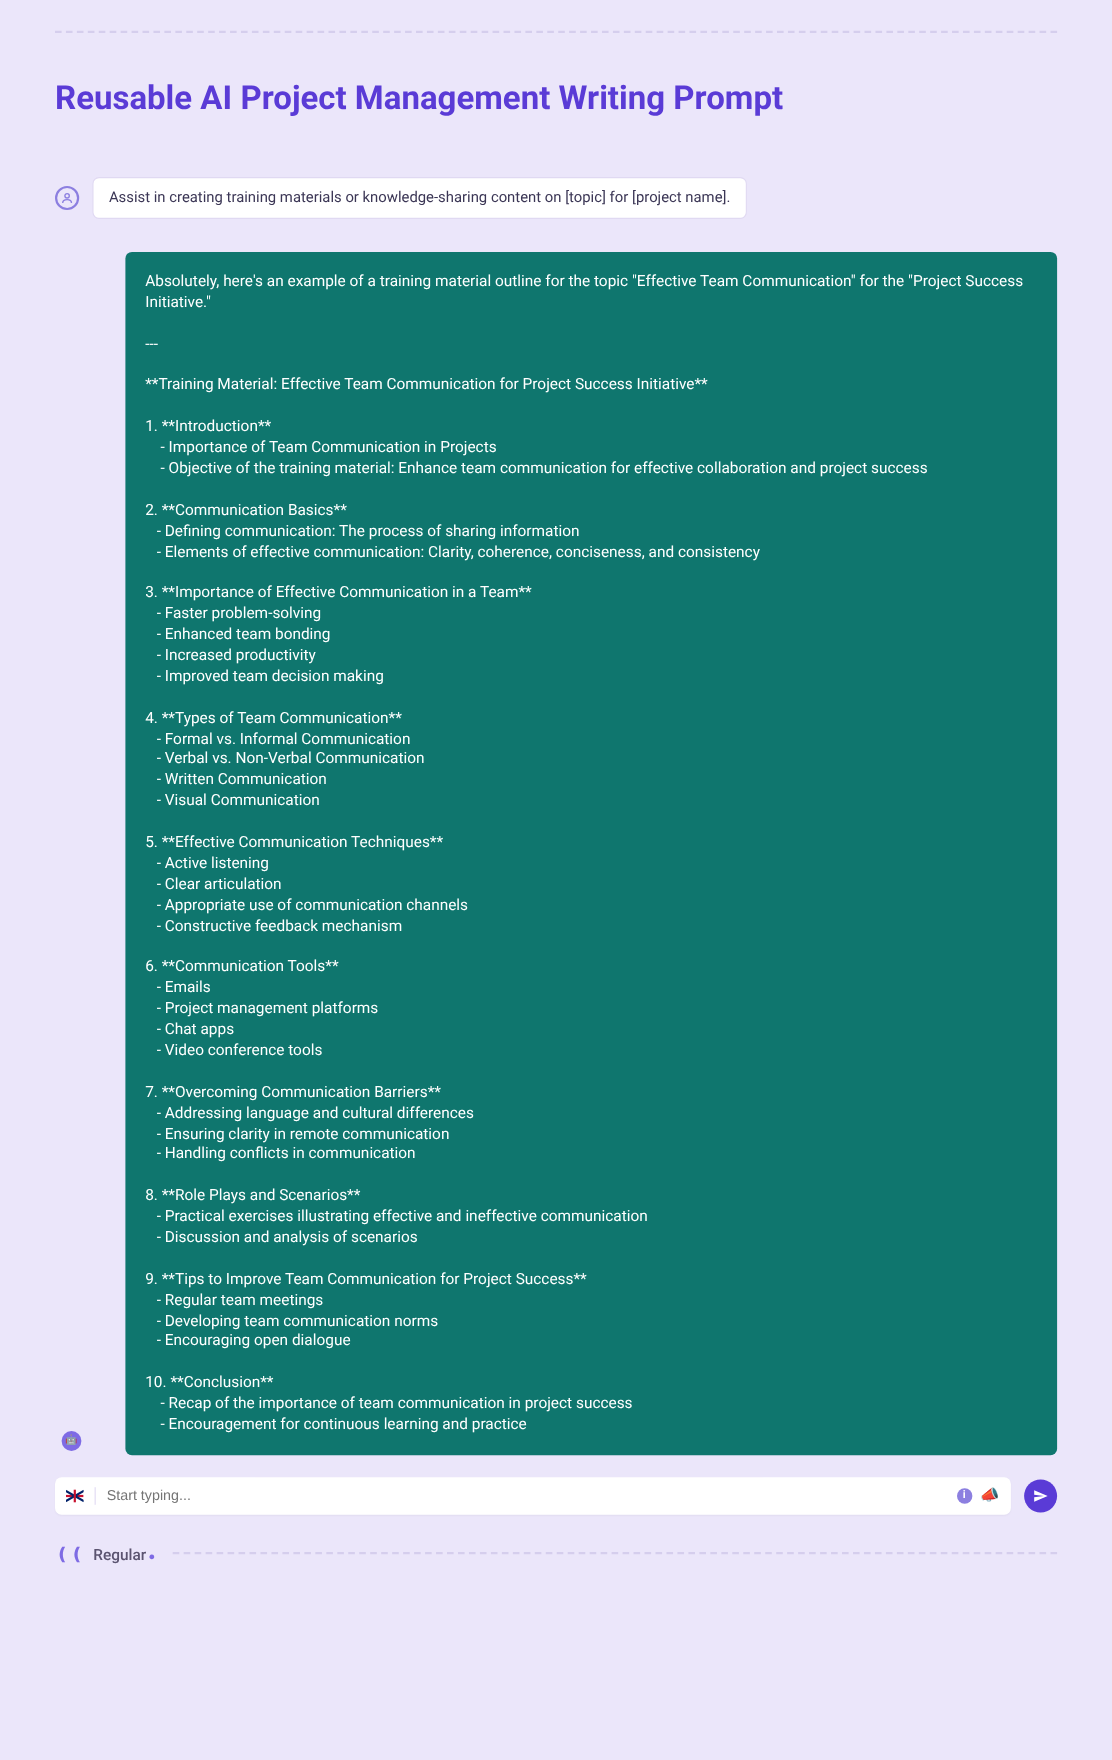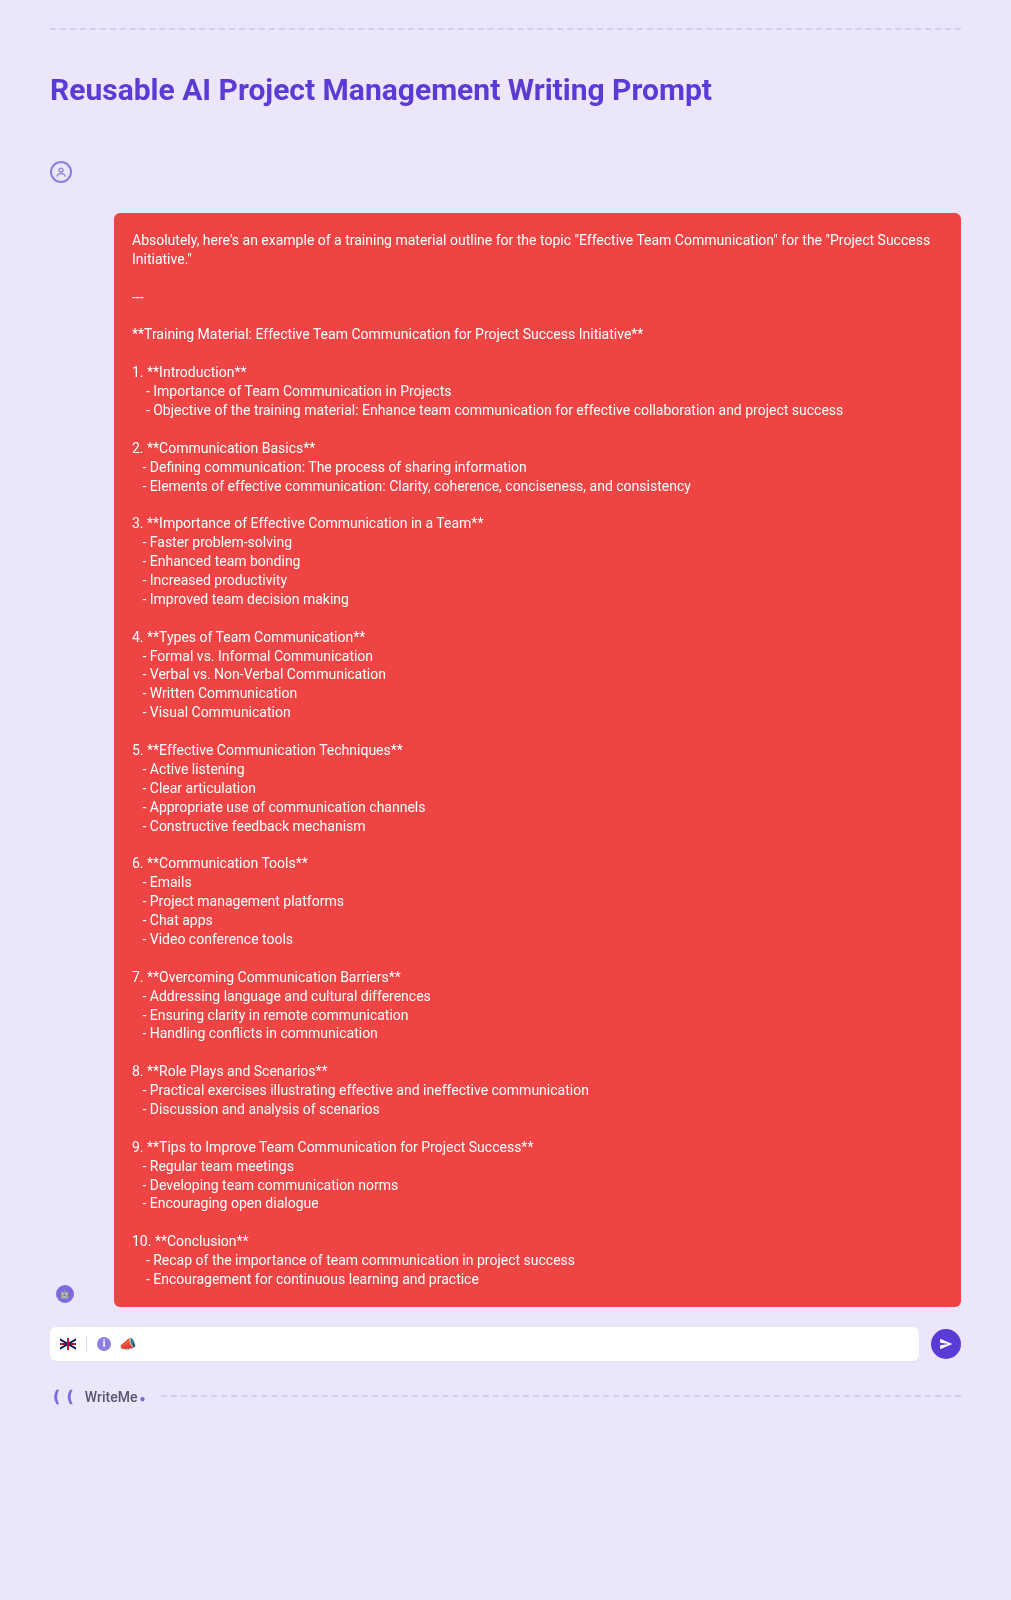--- a/index.html
+++ b/index.html
@@ -49,21 +49,21 @@
     width: 18px; height: 18px; border-radius: 50%;
     background: #7E6BE4;
     display:flex;align-items:center;justify-content:center;
     flex-shrink:0;
     margin-left: 6px;
     margin-bottom: 4px;
   }
   .ai-avatar span { font-size: 9px; }
   .ai-block {
     margin-left: 30px;
-    background: #ef4444;
+    background: #0f766e;
     border-radius: 6px;
     padding: 18px 18px 18px 18px;
     color: #fff;
     font-size: 14px;
     line-height: 1.35;
     white-space: pre-wrap;
     flex:1;
   }
   .input-bar-row {
     display: flex;
@@ -126,20 +126,23 @@
 
 <h1 class="page-title">Reusable AI Project Management Writing Prompt</h1>
 
 <div class="user-row">
   <div class="avatar-circle">
     <svg viewBox="0 0 24 24" fill="none" stroke="#8C7FE0" stroke-width="2.5">
         <circle cx="12" cy="8" r="4"></circle>
         <path d="M4 21c0-4 4-6 8-6s8 2 8 6"></path>
       </svg>
   </div>
+  <div class="user-prompt-box">
+    <span>Assist in creating training materials or knowledge-sharing content on [topic] for [project name].</span>
+  </div>
 </div>
 
 <div class="ai-row">
   <div class="ai-avatar">
       <span>🤖</span>
     </div>
   <div class="ai-block">Absolutely, here's an example of a training material outline for the topic "Effective Team Communication" for the "Project Success Initiative."
 
 ---
 
@@ -196,31 +199,32 @@
     - Encouragement for continuous learning and practice</div>
 </div>
 
 <div class="input-bar-row">
   <div class="input-bar">
     <div class="flag">
         <span class="d1"></span>
         <span class="d2"></span>
       </div>
     <div class="input-sep"></div>
+    <input class="input-text" placeholder="Start typing..." style="">
     <div class="input-icons">
       <div class="icon-info">i</div>
       <div class="icon-mega">📣</div>
     </div>
   </div>
   <div class="send-btn">
     <svg viewBox="0 0 24 24">
         <path d="M2 21l21-9L2 3v7l15 2-15 2v7z"></path>
       </svg>
   </div>
 </div>
 
 <div class="footer-row">
   <span class="brand-mark">❪❪</span>
   <span>
-    <span class="brand-text">WriteMe</span><span class="brand-dot">●</span>
+    <span class="brand-text">Regular</span><span class="brand-dot">●</span>
   </span>
   <div class="footer-dash"></div>
 </div>
 
 </body></html>

